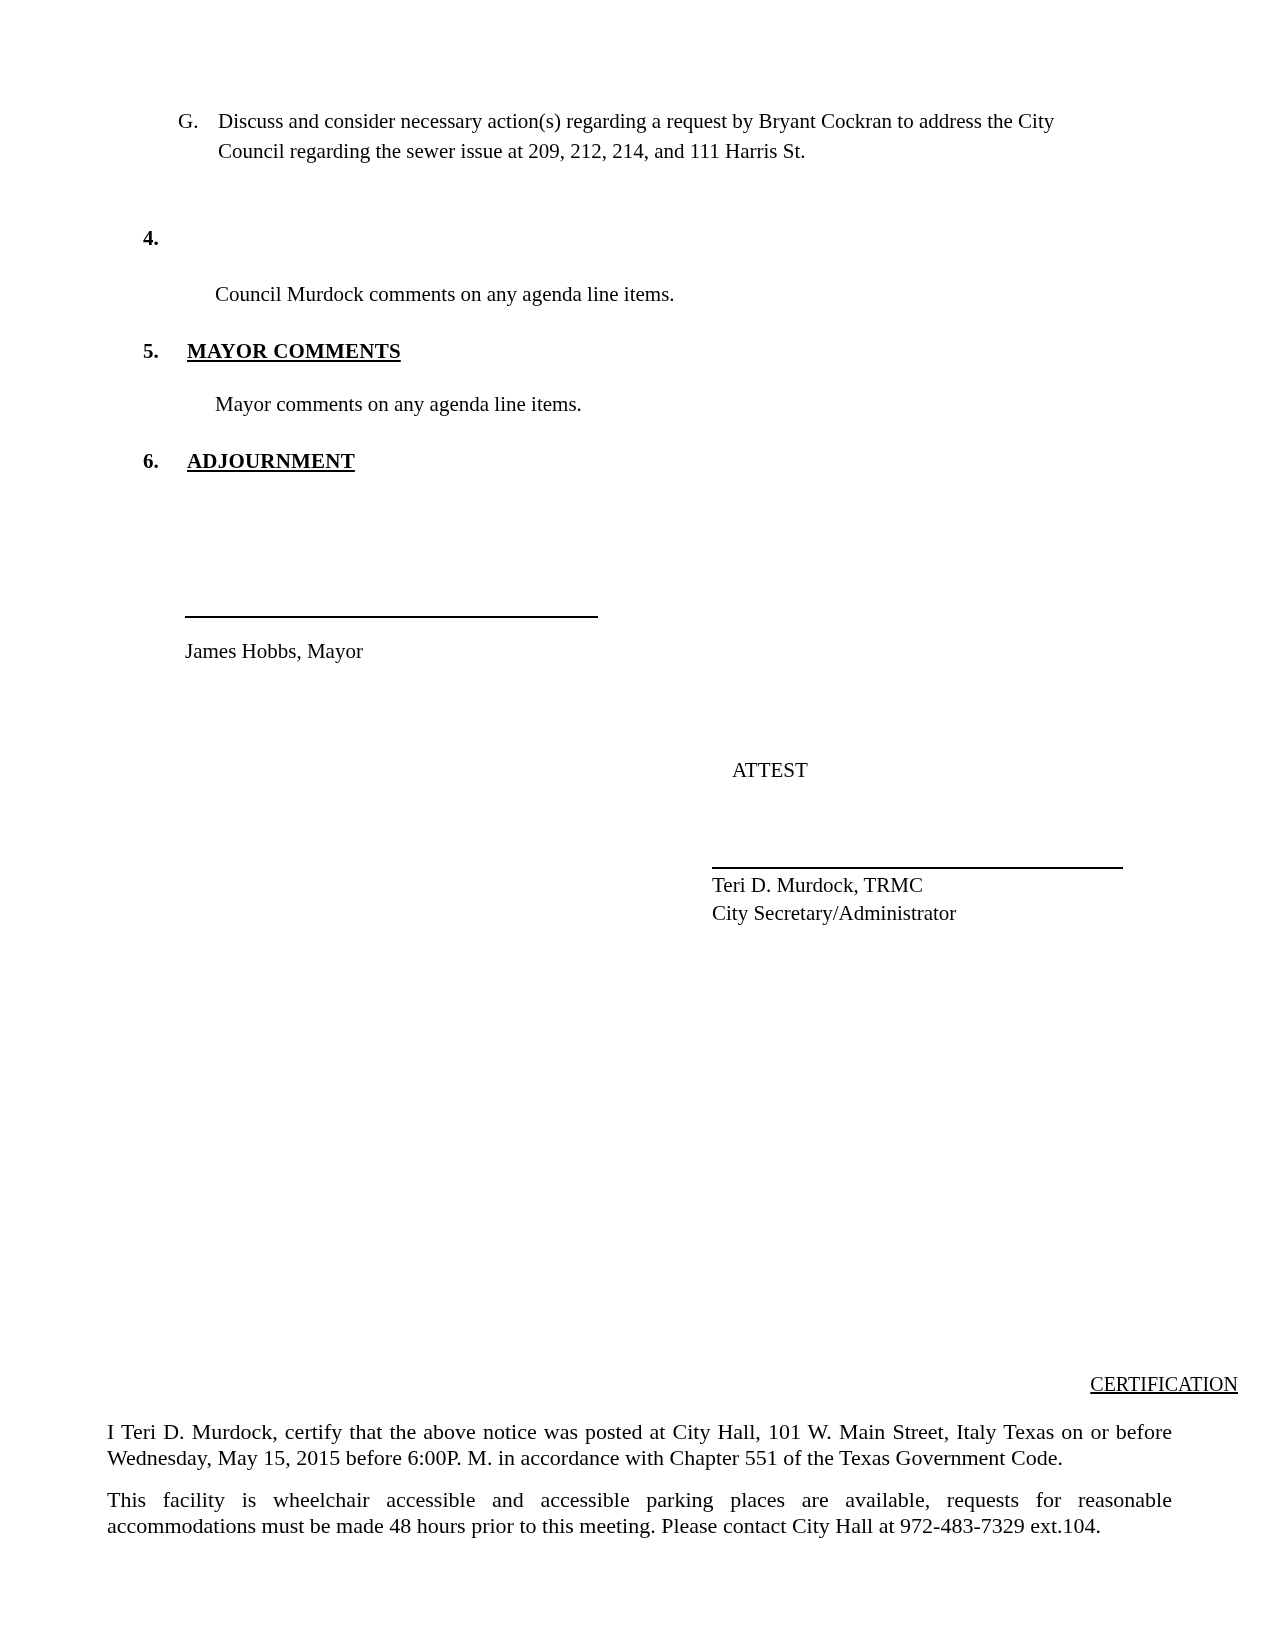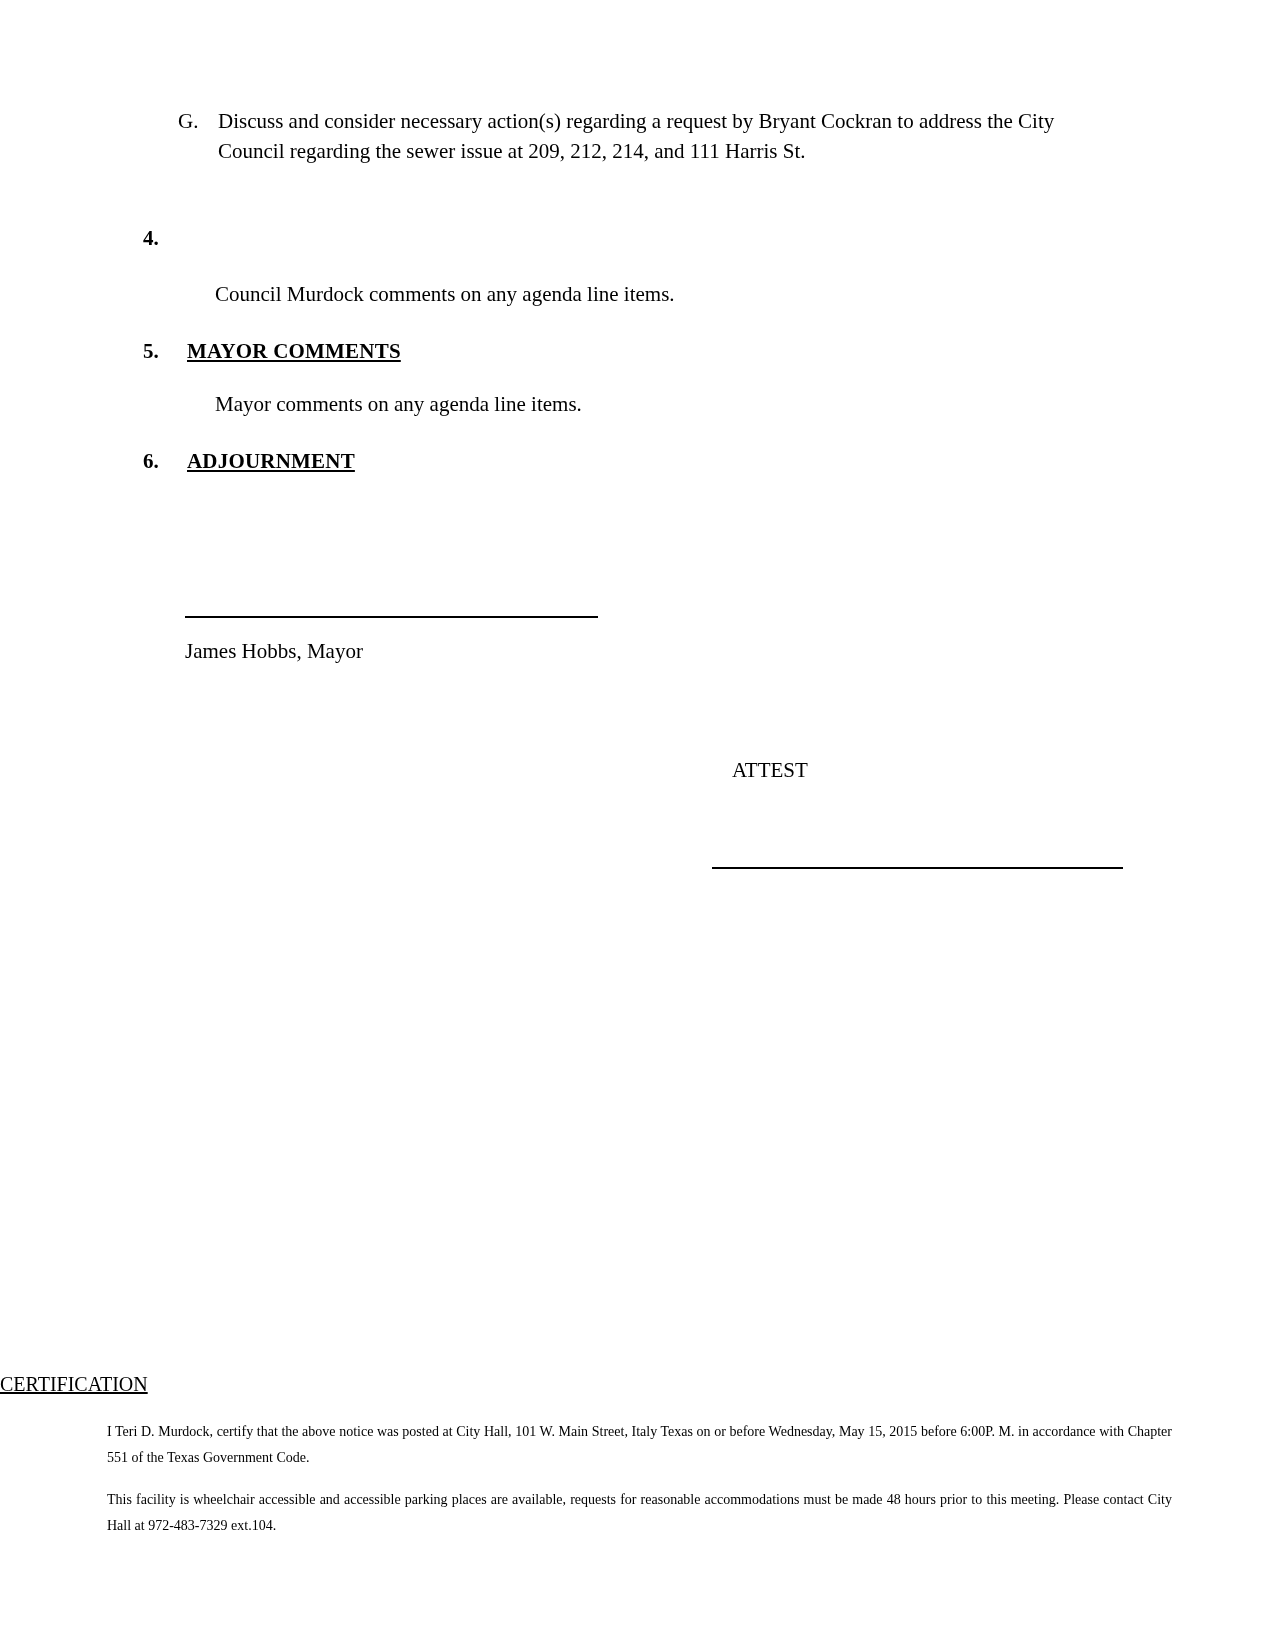--- a/index.html
+++ b/index.html
@@ -61,28 +61,28 @@
   .mayor-line   { left: 185px; top: 616px; width: 413px; }
   .mayor-name   { left: 185px; top: 620px; margin-top: 16px; }
   .attest-label { left: 732px; top: 755px; }
   .attest-line  { left: 712px; top: 867px; width: 411px; }
   .attest-names { left: 712px; top: 871px; line-height: 28px; }
 
   
   .cert-heading {
     left: 0; top: 1369px;
     width: 1238px;
-    text-align: left;
+    text-align: right;
     font-size: 20px;
     text-decoration: underline;
   }
   .cert-para {
     left: 107px;
     width: 1065px;
-    font-size: 14px;
+    font-size: 22px;
     line-height: 26px;
     text-align: justify;
   }
   .cert-para-1 { top: 1419px; }
   .cert-para-2 { top: 1487px; }
 </style>
 </head>
 <body>
 
 <div class="page">
@@ -106,18 +106,22 @@
   <div class="abs section" style="top:446px;">
     <div class="sec-number">6.</div>
     <div class="sec-heading">ADJOURNMENT</div>
   </div>
 
   <div class="abs sig-line mayor-line"></div>
   <div class="abs mayor-name">James Hobbs, Mayor</div>
 
   <div class="abs attest-label">ATTEST</div>
   <div class="abs sig-line attest-line"></div>
+  <div class="abs attest-names">
+    <div>Teri D. Murdock, TRMC</div>
+    <div>City Secretary/Administrator</div>
+  </div>
 
   <div class="abs cert-heading">CERTIFICATION</div>
   <div class="abs cert-para cert-para-1">I Teri D. Murdock, certify that the above notice was posted at City Hall, 101 W. Main Street, Italy Texas on or before Wednesday, May 15, 2015 before 6:00P. M. in accordance with Chapter 551 of the Texas Government Code.</div>
   <div class="abs cert-para cert-para-2">This facility is wheelchair accessible and accessible parking places are available, requests for reasonable accommodations must be made 48 hours prior to this meeting.  Please contact City Hall at 972-483-7329 ext.104.</div>
 
 </div>
 
 </body></html>

